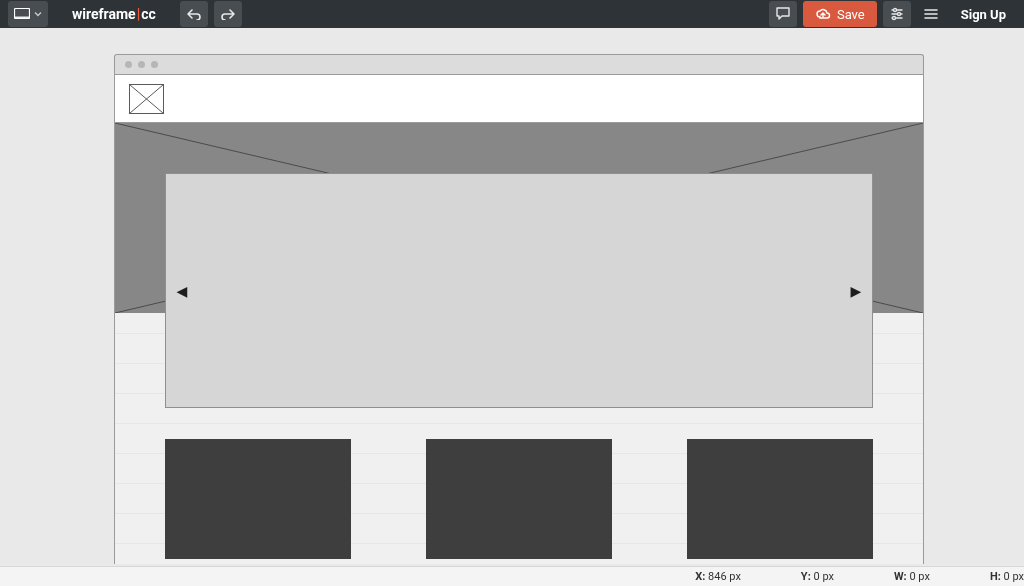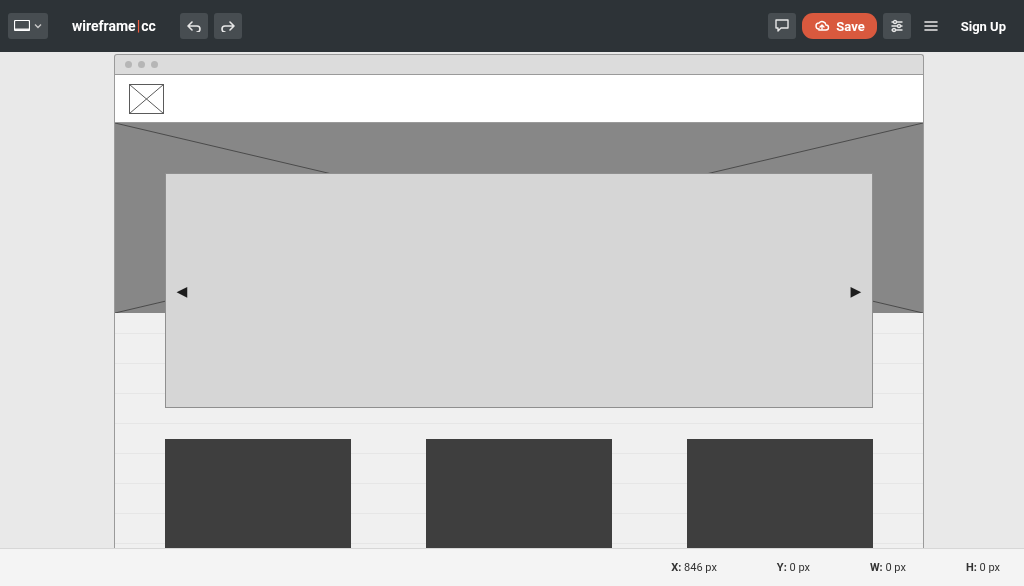--- a/index.html
+++ b/index.html
@@ -10,21 +10,21 @@
     width: 1024px;
     height: 586px;
     overflow: hidden;
     position: relative;
   }
 
   
   .topbar {
     position: absolute;
     top: 0; left: 0; right: 0;
-    height: 52px;
+    height: 28px;
     background: #2d3337;
     display: flex;
     align-items: center;
     padding: 8px 8px;
     gap: 6px;
     color: #fff;
     font-size: 13px;
     z-index: 50;
   }
   .tb-left  { display: flex; align-items: center; gap: 6px; }
@@ -50,22 +50,21 @@
     margin-left: 18px; margin-right: 18px;
     user-select: none;
     cursor: pointer;
   }
   .brand .pipe { color: #ef5b3d; font-weight: 700; padding: 0 1px; }
 
   .save-btn {
     background: #d9593e;
     display: flex; align-items: center; gap: 6px;
     padding: 0 12px;
-    font-weight: 700;
-    border-radius: 11px;
+    font-weight: 400;
   }
   .signup-btn {
     background: transparent;
     font-weight: 700;
     padding: 0 10px;
     justify-content: center;
   }
 
   
   .stage {
@@ -167,27 +166,26 @@
   .card {
     width: 186px;
     height: 120px;
     background: #3e3e3e;
   }
 
   
   .statusbar {
     position: absolute;
     left: 0; right: 0; bottom: 0;
-    height: 38px;
+    height: 20px;
     background: #f4f4f4;
     border-top: 1px solid #d7d7d7;
     display: flex;
     align-items: center;
     justify-content: flex-end;
-    padding-right: 24px;
     gap: 60px;
     font-size: 11px;
     color: #333;
     z-index: 50;
   }
   .statusbar .item b { font-weight: 700; }
 </style>
 </head>
 <body>
 

